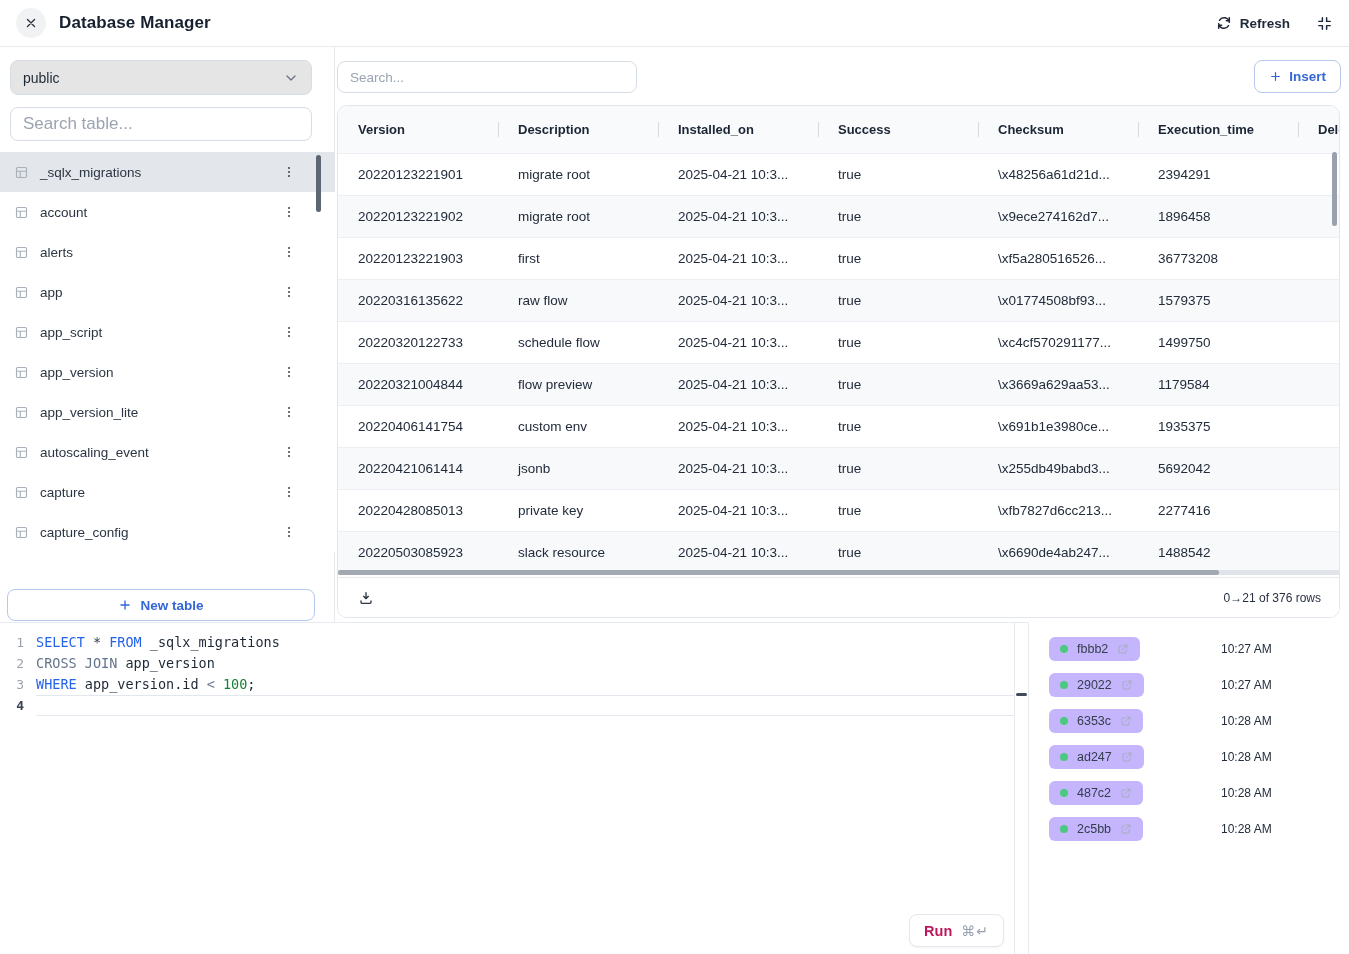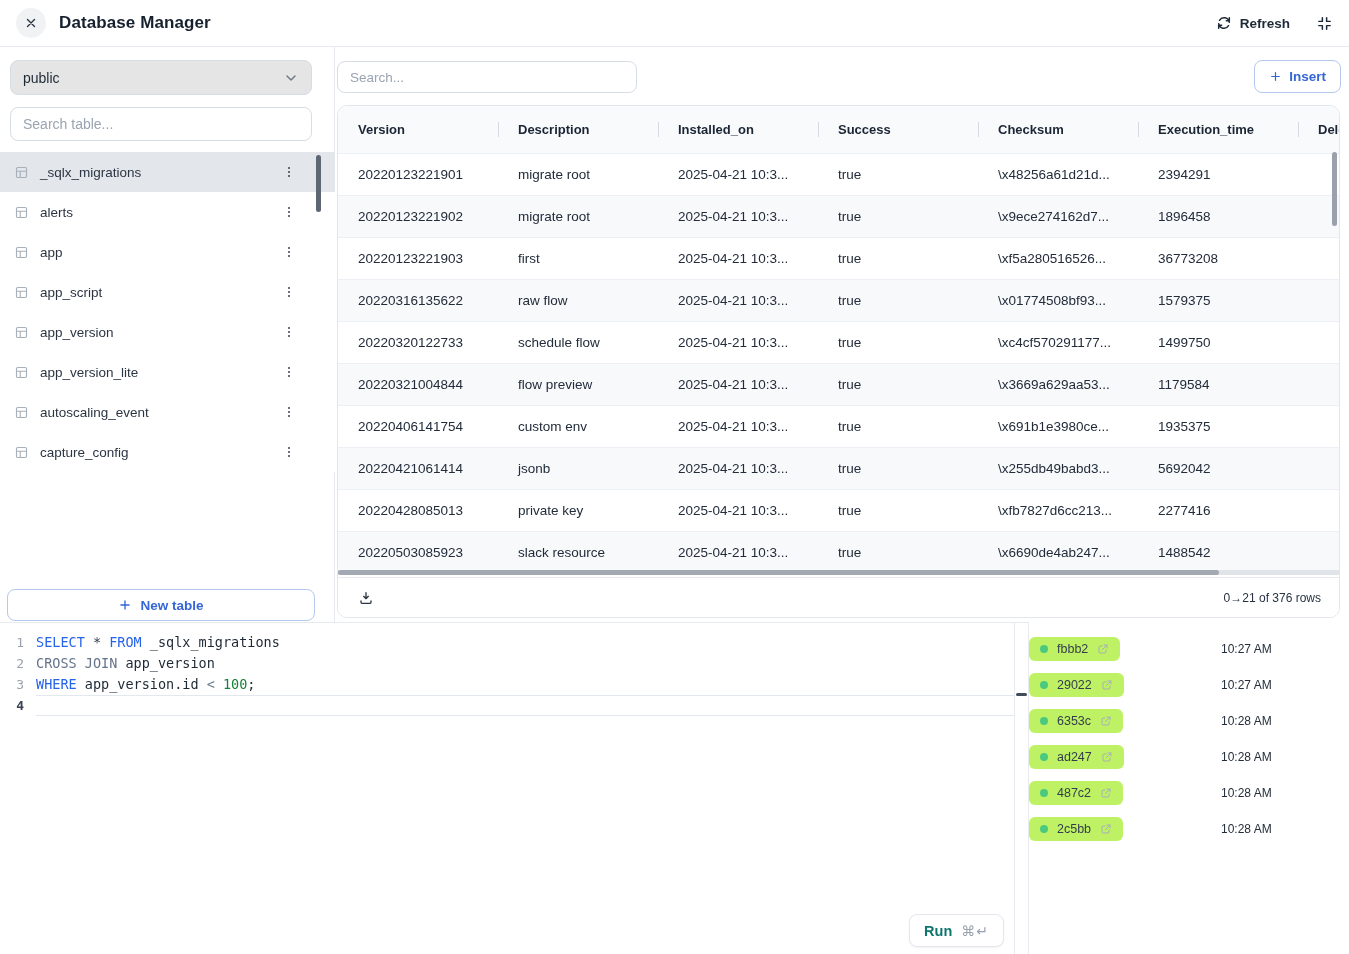--- a/index.html
+++ b/index.html
@@ -36,21 +36,21 @@
   .sidebar { position:relative; width:335px; border-right:1px solid #e7eaee; background:#fff; flex:none; }
   .schema-select {
     position:absolute; left:10px; top:13px; width:302px; height:35px;
     border:1px solid #d7dde5; border-radius:8px; background:#e5e5e5; cursor:pointer;
     display:flex; align-items:center; justify-content:space-between; padding:0 12px;
     font-size:14px; color:#1e2936;
   }
   .table-search {
     position:absolute; left:10px; top:60px; width:302px; height:34px;
     border:1px solid #d7dde5; border-radius:8px; padding:0 12px;
-    font-family:inherit; font-size:14px; color:#1e2936; outline:none;
+    font-family:inherit; font-size:17px; color:#1e2936; outline:none;
   }
   .table-search::placeholder { color:#9aa4b2; }
   .table-list { position:absolute; left:0; top:105px; width:335px; height:437px; overflow:hidden; }
   .table-item {
     height:40px; display:flex; align-items:center; gap:11px; padding:0 36px 0 14px;
     font-size:13.5px; color:#2b3543; cursor:pointer; background:#fff;
   }
   .table-item.selected { background:#e3e6ea; }
   .kebab-btn { margin-left:auto; background:none; border:none; cursor:pointer; padding:3px; color:#39424f; }
   .sidebar-scrollbar { position:absolute; right:13px; top:108px; width:5px; height:57px; border-radius:3px; background:#5d6673; }
@@ -117,32 +117,32 @@
   .tk-id { color:#1e2936; }
   .tk-num { color:#188038; }
   .tk-op { color:#64748b; }
   .tk-star { color:#374151; }
   .run-btn {
     position:absolute; right:10px; bottom:7px; height:33px; padding:0 14px;
     background:#fff; border:1px solid #e4e8ee; border-radius:8px; cursor:pointer;
     display:flex; align-items:center; gap:9px; box-shadow:0 1px 2px rgba(16,24,40,.05);
     font-family:inherit;
   }
-  .run-label { font-size:14.5px; font-weight:700; color:#0f766e; }
+  .run-label { font-size:14.5px; font-weight:700; color:#be185d; }
   .run-shortcut { font-family:"DejaVu Sans",sans-serif; font-size:14px; color:#98a1ad; letter-spacing:1px; }
 
   .bottom-divider { position:relative; width:14px; flex:none; border-top:1px solid #e7eaee; border-right:1px solid #e7eaee; background:#fff; }
   .divider-handle { position:absolute; left:1px; top:70px; width:11px; height:3px; border-radius:2px; background:#414b5a; cursor:col-resize; }
 
   
   .history { flex:1; padding-top:9px; background:#fff; }
   .history-row { position:relative; height:36px; display:flex; align-items:center; }
   .h-pill {
     display:inline-flex; align-items:center; gap:9px; height:24px; padding:0 11px;
-    margin-left:0; background:#bef264; border-radius:6px; cursor:pointer; border:none;
+    margin-left:20px; background:#c4b5fd; border-radius:6px; cursor:pointer; border:none;
     font-family:inherit;
   }
   .h-dot { width:8px; height:8px; border-radius:50%; }
   .h-id { font-size:12.5px; font-weight:500; color:#333d4b; }
   .h-ext { color:#a6aeb9; }
   .h-time { position:absolute; left:192px; font-size:12px; color:#242e3c; }
 </style>
 </head>
 <body>
 
@@ -204,20 +204,34 @@
                   <circle cx="12" cy="19" r="1.7"></circle>
                 </svg></span></button>
           </div>
           <div class="table-item">
             <span>
               <svg width="15" height="15" viewBox="0 0 24 24" fill="none" stroke="#a8b0ba" stroke-width="1.8" stroke-linejoin="round">
                 <rect x="4" y="4" width="16" height="16" rx="2"></rect>
                 <path d="M4 10h16M10 10v10"></path>
               </svg>
             </span>
+            <span>account</span>
+            <button class="kebab-btn"><span><svg width="14" height="14" viewBox="0 0 24 24" fill="currentColor">
+                  <circle cx="12" cy="5" r="1.7"></circle>
+                  <circle cx="12" cy="12" r="1.7"></circle>
+                  <circle cx="12" cy="19" r="1.7"></circle>
+                </svg></span></button>
+          </div>
+          <div class="table-item">
+            <span>
+              <svg width="15" height="15" viewBox="0 0 24 24" fill="none" stroke="#a8b0ba" stroke-width="1.8" stroke-linejoin="round">
+                <rect x="4" y="4" width="16" height="16" rx="2"></rect>
+                <path d="M4 10h16M10 10v10"></path>
+              </svg>
+            </span>
             <span>alerts</span>
             <button class="kebab-btn"><span><svg width="14" height="14" viewBox="0 0 24 24" fill="currentColor">
                   <circle cx="12" cy="5" r="1.7"></circle>
                   <circle cx="12" cy="12" r="1.7"></circle>
                   <circle cx="12" cy="19" r="1.7"></circle>
                 </svg></span></button>
           </div>
           <div class="table-item">
             <span>
               <svg width="15" height="15" viewBox="0 0 24 24" fill="none" stroke="#a8b0ba" stroke-width="1.8" stroke-linejoin="round">
@@ -275,20 +289,34 @@
                 </svg></span></button>
           </div>
           <div class="table-item">
             <span>
               <svg width="15" height="15" viewBox="0 0 24 24" fill="none" stroke="#a8b0ba" stroke-width="1.8" stroke-linejoin="round">
                 <rect x="4" y="4" width="16" height="16" rx="2"></rect>
                 <path d="M4 10h16M10 10v10"></path>
               </svg>
             </span>
             <span>autoscaling_event</span>
+            <button class="kebab-btn"><span><svg width="14" height="14" viewBox="0 0 24 24" fill="currentColor">
+                  <circle cx="12" cy="5" r="1.7"></circle>
+                  <circle cx="12" cy="12" r="1.7"></circle>
+                  <circle cx="12" cy="19" r="1.7"></circle>
+                </svg></span></button>
+          </div>
+          <div class="table-item">
+            <span>
+              <svg width="15" height="15" viewBox="0 0 24 24" fill="none" stroke="#a8b0ba" stroke-width="1.8" stroke-linejoin="round">
+                <rect x="4" y="4" width="16" height="16" rx="2"></rect>
+                <path d="M4 10h16M10 10v10"></path>
+              </svg>
+            </span>
+            <span>capture</span>
             <button class="kebab-btn"><span><svg width="14" height="14" viewBox="0 0 24 24" fill="currentColor">
                   <circle cx="12" cy="5" r="1.7"></circle>
                   <circle cx="12" cy="12" r="1.7"></circle>
                   <circle cx="12" cy="19" r="1.7"></circle>
                 </svg></span></button>
           </div>
           <div class="table-item">
             <span>
               <svg width="15" height="15" viewBox="0 0 24 24" fill="none" stroke="#a8b0ba" stroke-width="1.8" stroke-linejoin="round">
                 <rect x="4" y="4" width="16" height="16" rx="2"></rect>

